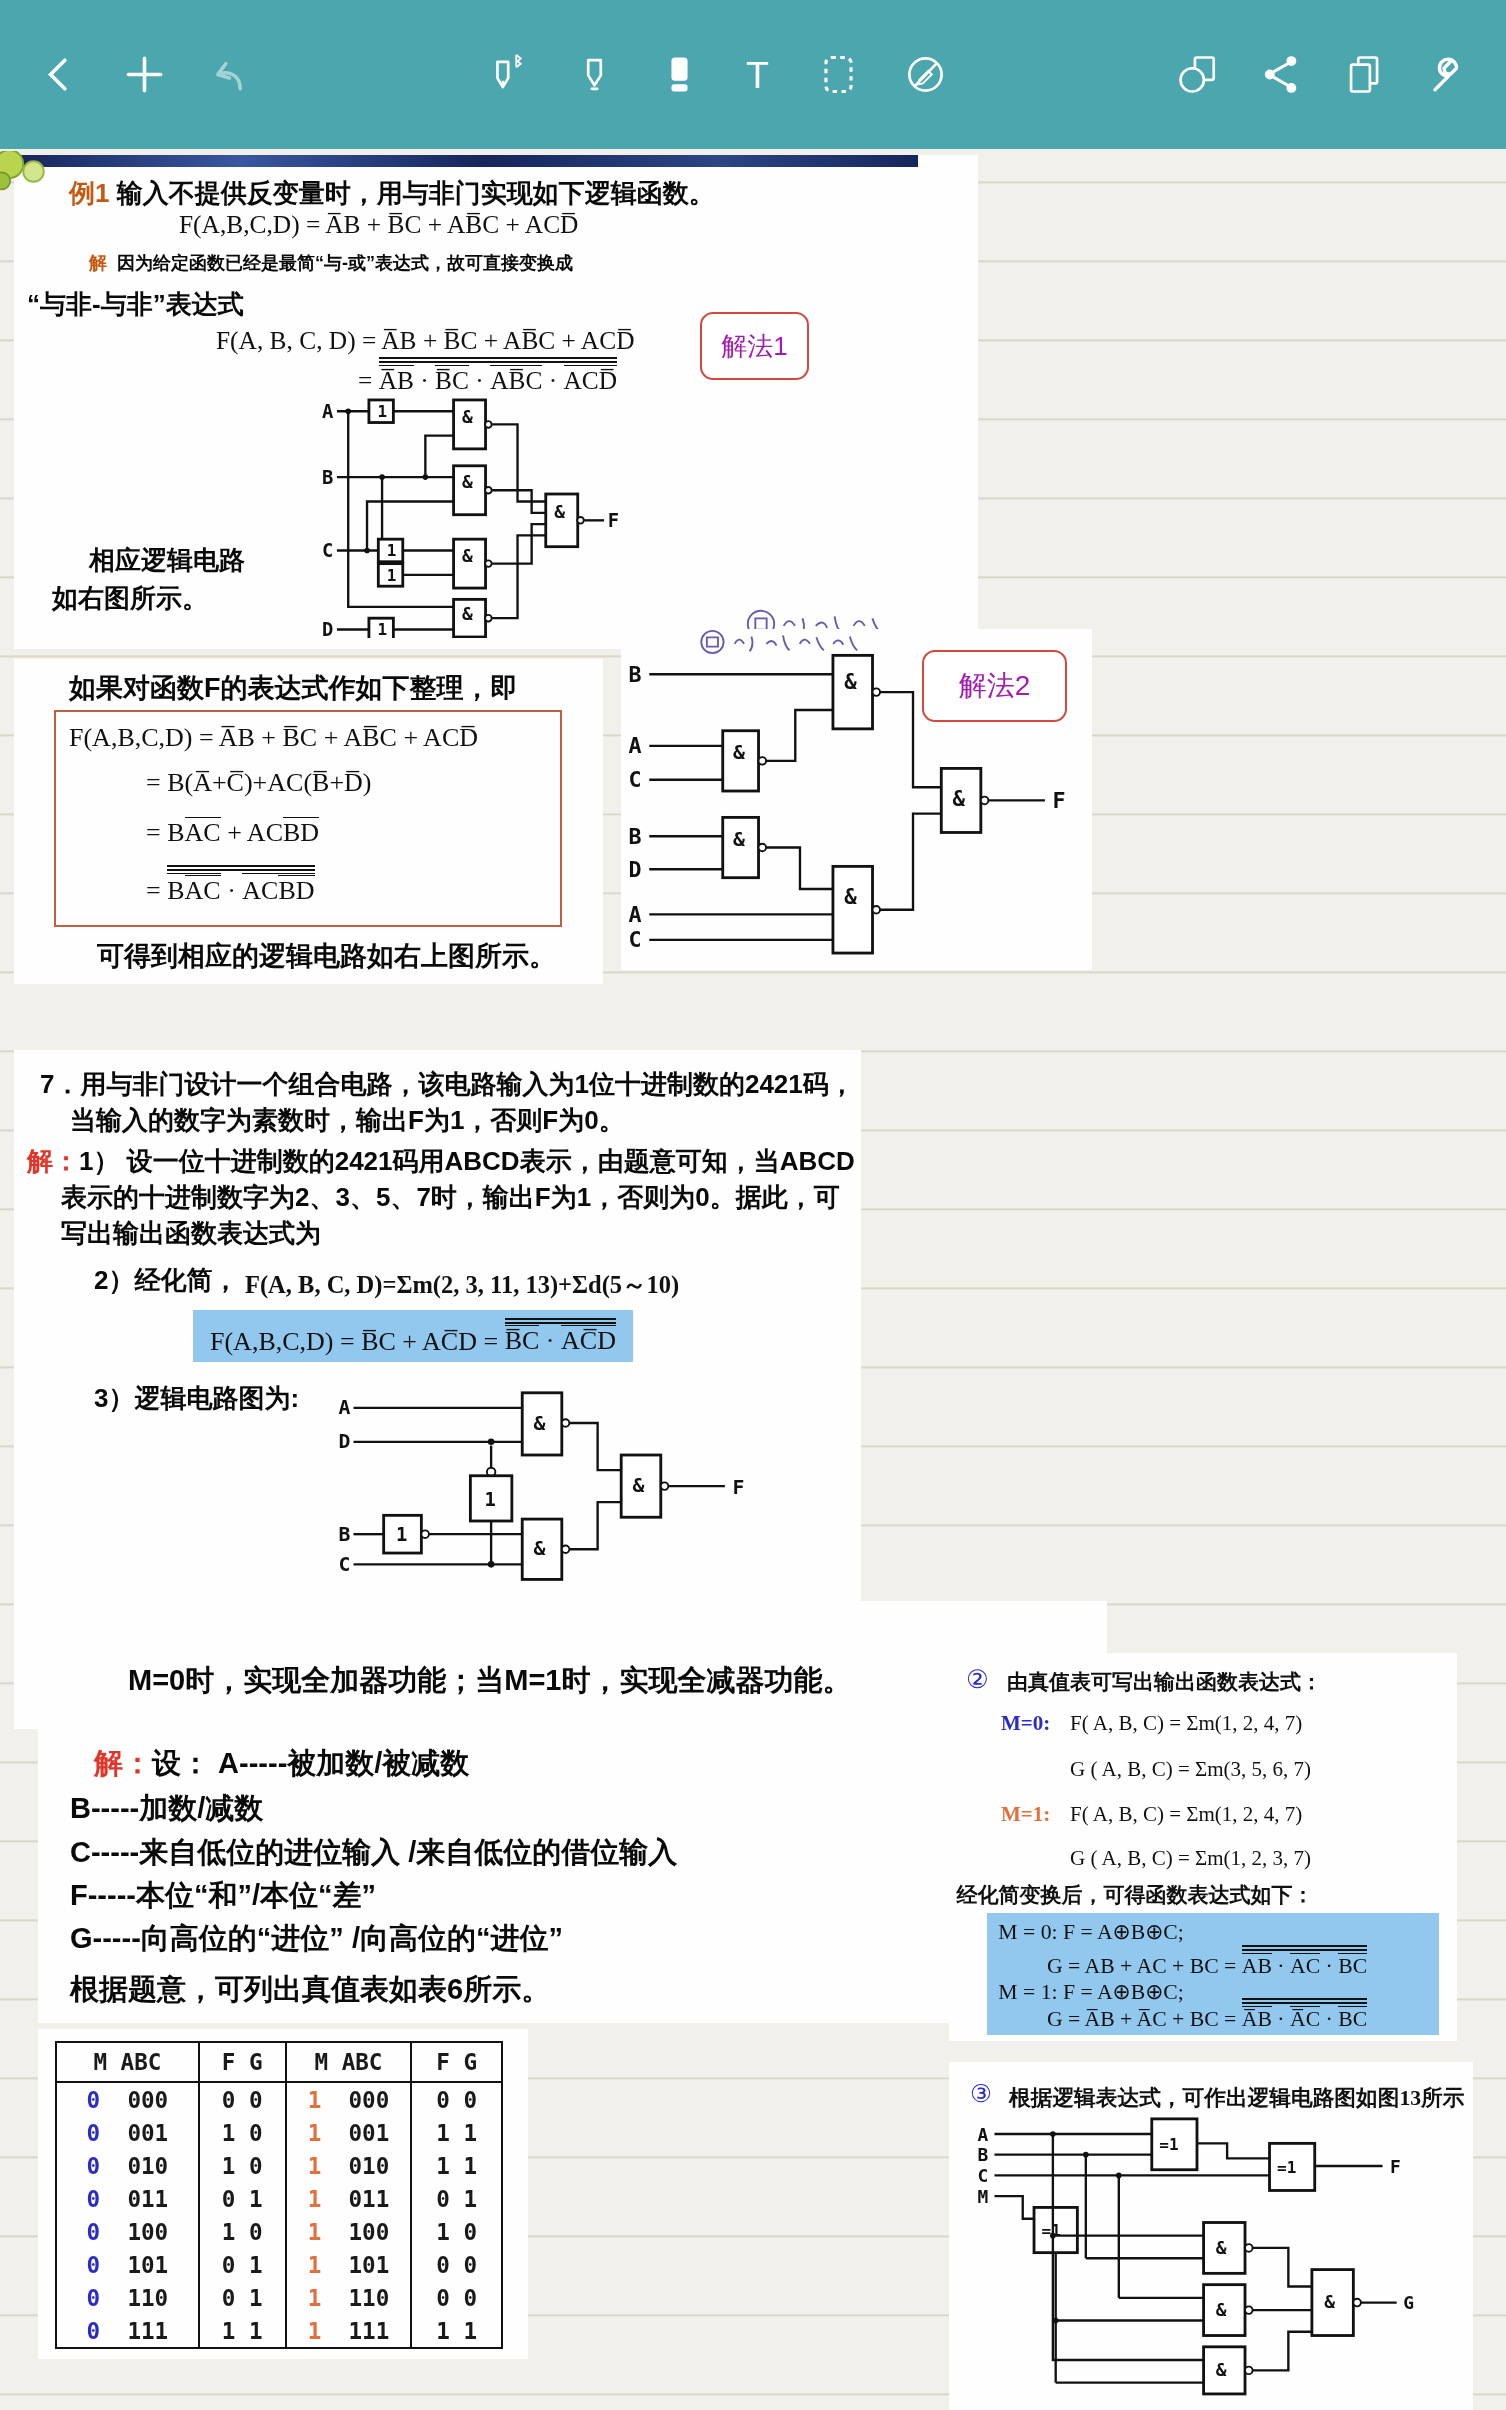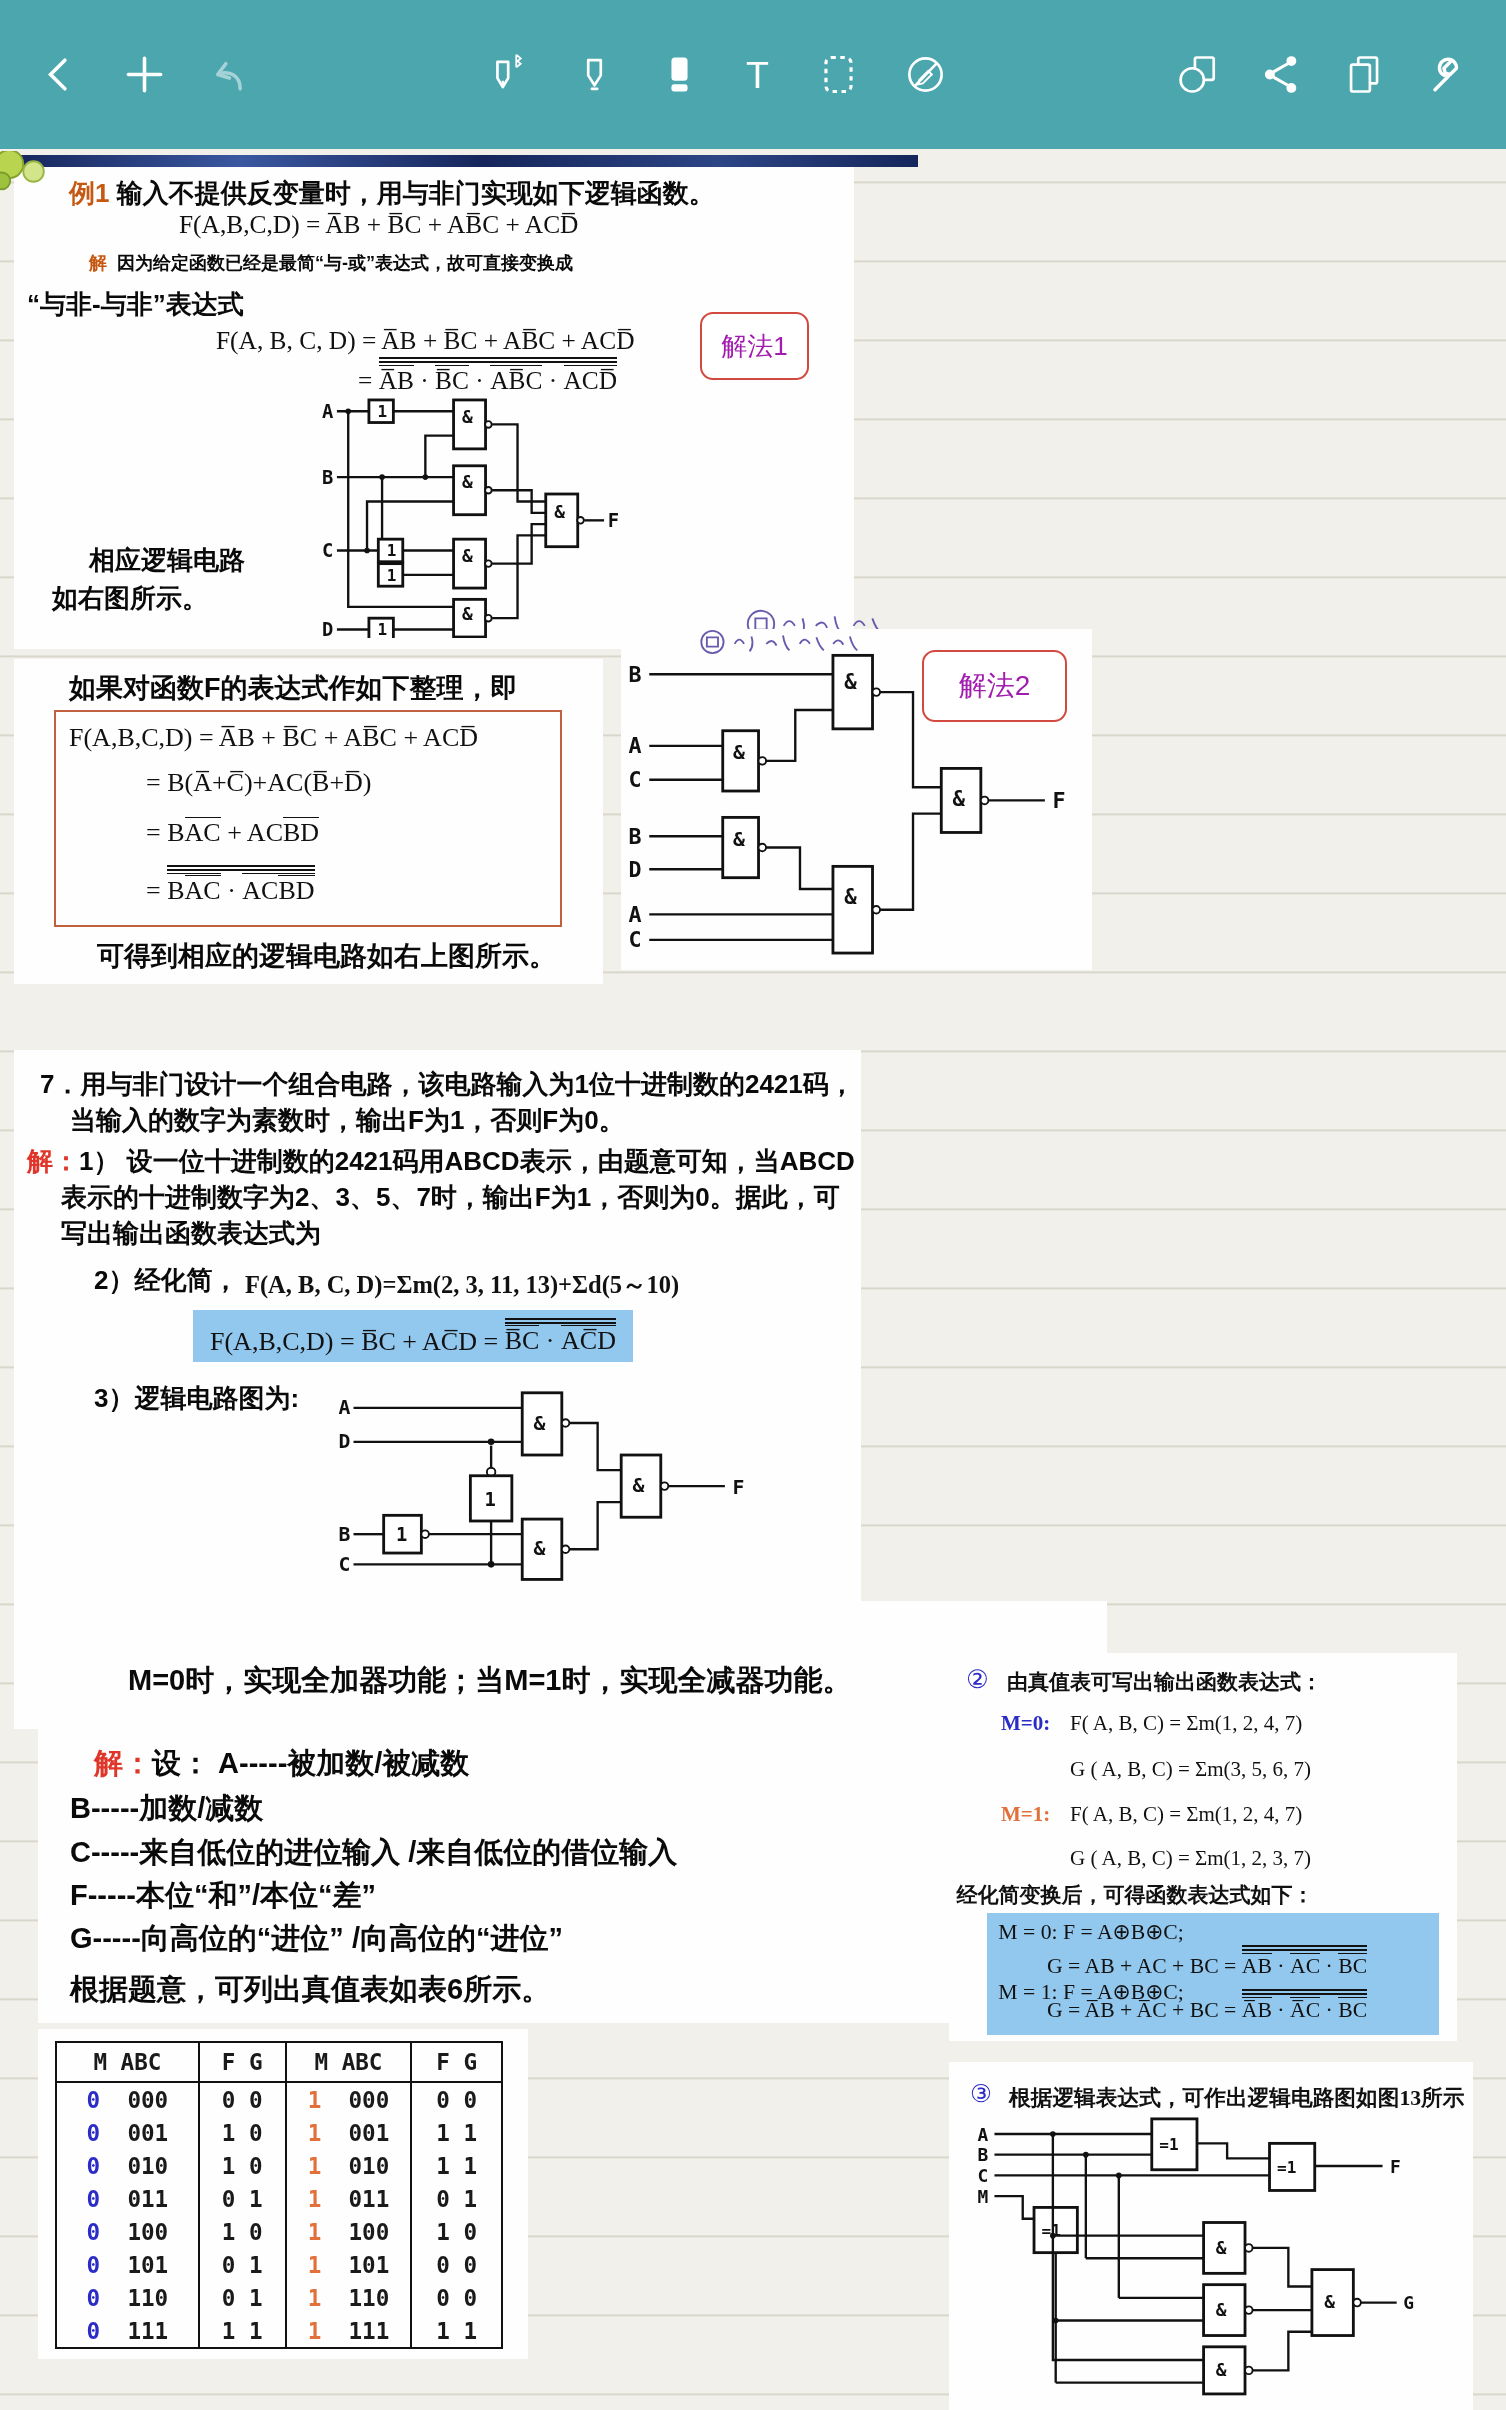--- a/index.html
+++ b/index.html
@@ -117,21 +117,21 @@
           <rect x="9" y="13" width="21" height="30" rx="2" fill="#4ba6ae" stroke="#fff" stroke-width="3"></rect>
         </svg>
       </div>
     <div class="tbtn abs" style="left:1424px;">
       <svg viewBox="0 0 48 48">
           <path d="M10 41 L25 26 M25 26 a9.5 9.5 0 1 1 9 -9 l-7 7 -5.5 -1.5 -1.5 -5.5 7 -7" stroke="#fff" stroke-width="3.8" fill="none" stroke-linecap="round" stroke-linejoin="round"></path>
         </svg>
       </div>
   </div>
 
-  <div class="card" style="left:14px;top:155px;width:840px;height:494px;">
+  <div class="card" style="left:14px;top:155px;width:964px;height:494px;">
     <div class="abs" style="left:0;top:0;width:904px;height:12.2px;background:linear-gradient(90deg,#16265c,#3a57a0 25%,#16265c 52%,#2c4585 78%,#16265c);"></div>
     <div class="abs cn" style="left:55px;top:21px;font-size:26px;">
       <span class="org">例1</span>
       <span>输入不提供反变量时，用与非门实现如下逻辑函数。</span>
     </div>
     <div class="abs fx" style="left:165px;top:55px;font-size:25.4px;"><span>F(A,B,C,D) = A̅B + B̅C + AB̅C + ACD̅</span></div>
     <div class="abs cn" style="left:75px;top:96px;font-size:18px;">
       <span class="org">解</span>&nbsp;&nbsp;<span>因为给定函数已经是最简“与-或”表达式，故可直接变换成</span>
     </div>
     <div class="abs cn" style="left:13px;top:132px;font-size:26px;">“与非-与非”表达式</div>
@@ -332,21 +332,21 @@
     <div class="abs fx" style="left:121px;top:58px;font-size:21px;">F( A, B, C) = Σm(1, 2, 4, 7)</div>
     <div class="abs fx" style="left:121px;top:104px;font-size:21px;">G ( A, B, C) = Σm(3, 5, 6, 7)</div>
     <div class="abs fx morg" style="left:52px;top:149px;font-size:21px;font-weight:700;">M=1:</div>
     <div class="abs fx" style="left:121px;top:149px;font-size:21px;">F( A, B, C) = Σm(1, 2, 4, 7)</div>
     <div class="abs fx" style="left:121px;top:193px;font-size:21px;">G ( A, B, C) = Σm(1, 2, 3, 7)</div>
     <div class="abs fx" style="left:7.5px;top:228px;font-size:21px;font-weight:700;">经化简变换后，可得函数表达式如下：</div>
     <div class="abs hl" style="left:38px;top:260px;width:452px;height:122px;">
       <div class="abs fx" style="left:11.3px;top:5.6px;font-size:21.7px;">M = 0:  F = A⊕B⊕C;</div>
       <div class="abs fx" style="left:60px;top:32px;font-size:21.7px;"><span>G = AB + AC + BC = </span><span class="b2"><span class="b1">AB</span><span> · </span><span class="b1">AC</span><span> · </span><span class="b1">BC</span></span></div>
       <div class="abs fx" style="left:11.3px;top:66px;font-size:21.7px;">M = 1:  F = A⊕B⊕C;</div>
-      <div class="abs fx" style="left:60px;top:76px;font-size:21.7px;text-align:center;"><span>G = A̅B + A̅C + BC = </span><span class="b2"><span class="b1">A̅B</span><span> · </span><span class="b1">A̅C</span><span> · </span><span class="b1">BC</span></span></div>
+      <div class="abs fx" style="left:60px;top:85px;font-size:21.7px;text-align:center;"><span>G = A̅B + A̅C + BC = </span><span class="b2"><span class="b1">A̅B</span><span> · </span><span class="b1">A̅C</span><span> · </span><span class="b1">BC</span></span></div>
     </div>
   </div>
 
   <div class="card" style="left:38px;top:2029px;width:490px;height:330px;">
     <table class="truth abs" style="left:17px;top:12.2px;">
       <thead>
         <tr>
           <th style="min-width:122px;">M ABC</th>
           <th style="min-width:66px;">F G</th>
           <th style="min-width:105px;">M ABC</th>

